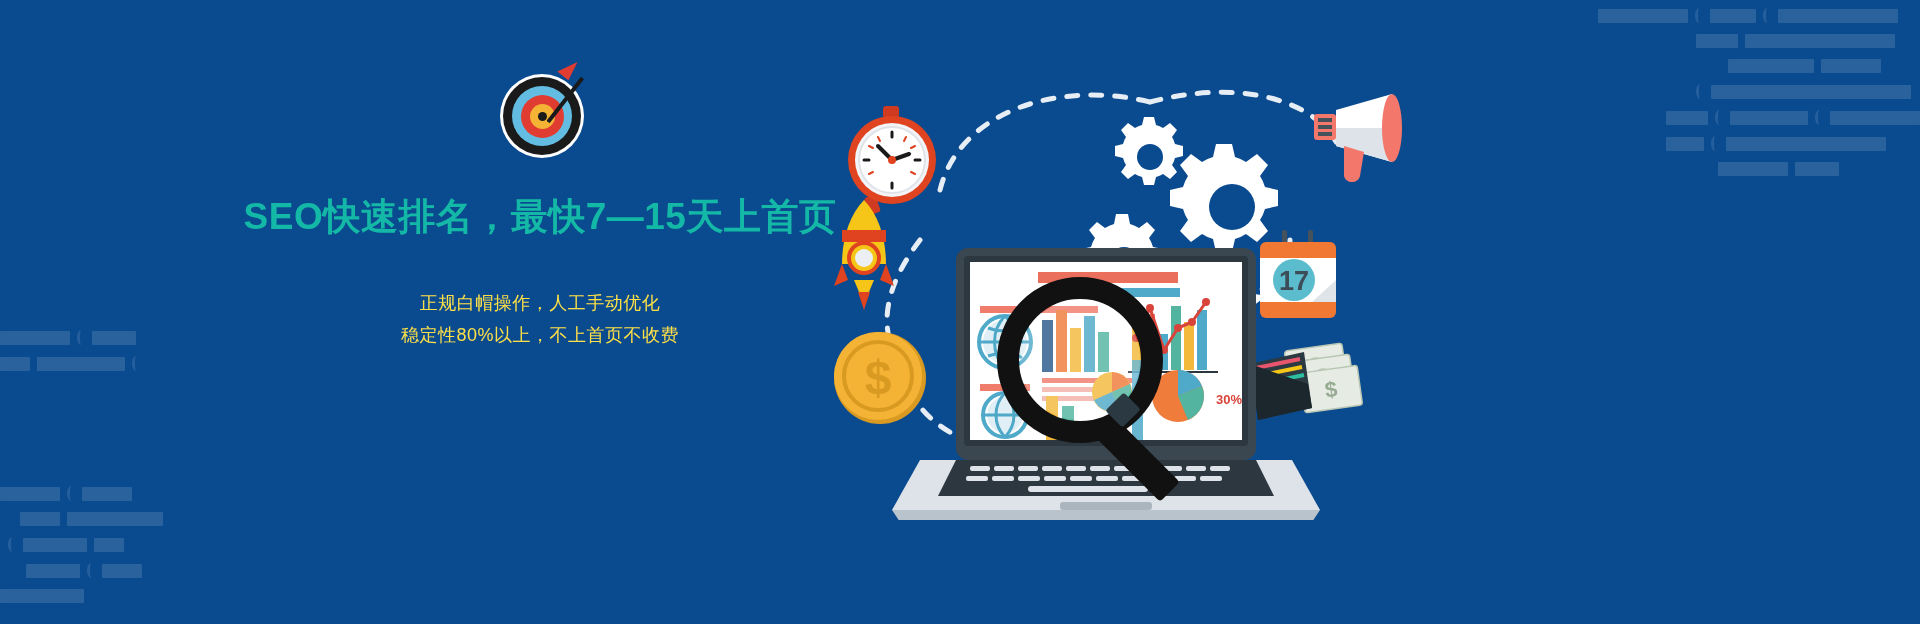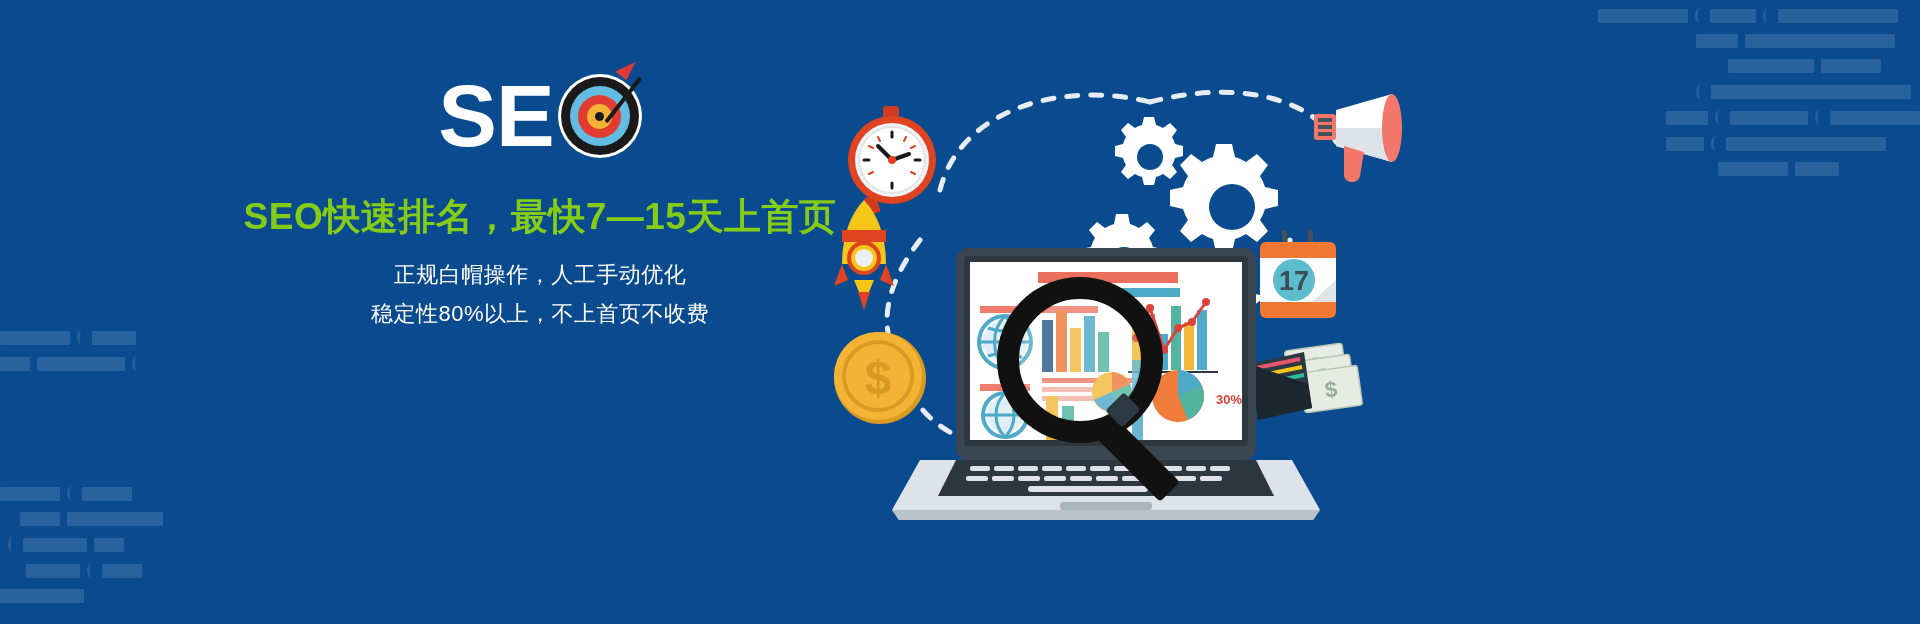--- a/index.html
+++ b/index.html
@@ -51,25 +51,25 @@
     position:absolute;width:4px;height:56px;background:#1a1a1a;
     transform:rotate(38deg);top:-8px;left:46px;border-radius:1px;
     transform-origin:bottom center;
   }
   .arrow-head{
     position:absolute;width:0;height:0;top:-16px;left:62px;
     border-left:10px solid transparent;border-right:4px solid transparent;
     border-bottom:20px solid #e03c31;transform:rotate(38deg);
   }
   .headline{
-    font-size:37px;font-weight:bold;color:#84cc16;
-    letter-spacing:.5px;margin-bottom:14px;white-space:nowrap;
+    font-size:37px;font-weight:bold;color:#14b8a6;
+    letter-spacing:.5px;margin-bottom:46px;white-space:nowrap;
   }
   .subline{
-    font-size:22px;color:#ffffff;line-height:1.75;font-weight:400;
+    font-size:18px;color:#fde047;line-height:1.75;font-weight:400;
     letter-spacing:.5px;
   }
   .art{position:absolute;left:820px;top:40px;}
 </style>
 </head>
 <body>
 
 <div class="banner">
 
   <div class="code-pattern cp-tr">
@@ -144,21 +144,20 @@
         <div class="blk" style="width:40px"></div>
       </div>
     <div class="ln">
         <div class="blk" style="width:84px"></div>
       </div>
   </div>
 
   <div class="left-col">
 
     <div class="logo-row">
-      <span class="logo-se">SE</span>
       <span class="target">
         <span class="ring r1"></span>
         <span class="ring r2"></span>
         <span class="ring r3"></span>
         <span class="ring r4"></span>
         <span class="ring r5"></span>
         <span class="arrow"></span>
         <span class="arrow-head"></span>
       </span>
     </div>

